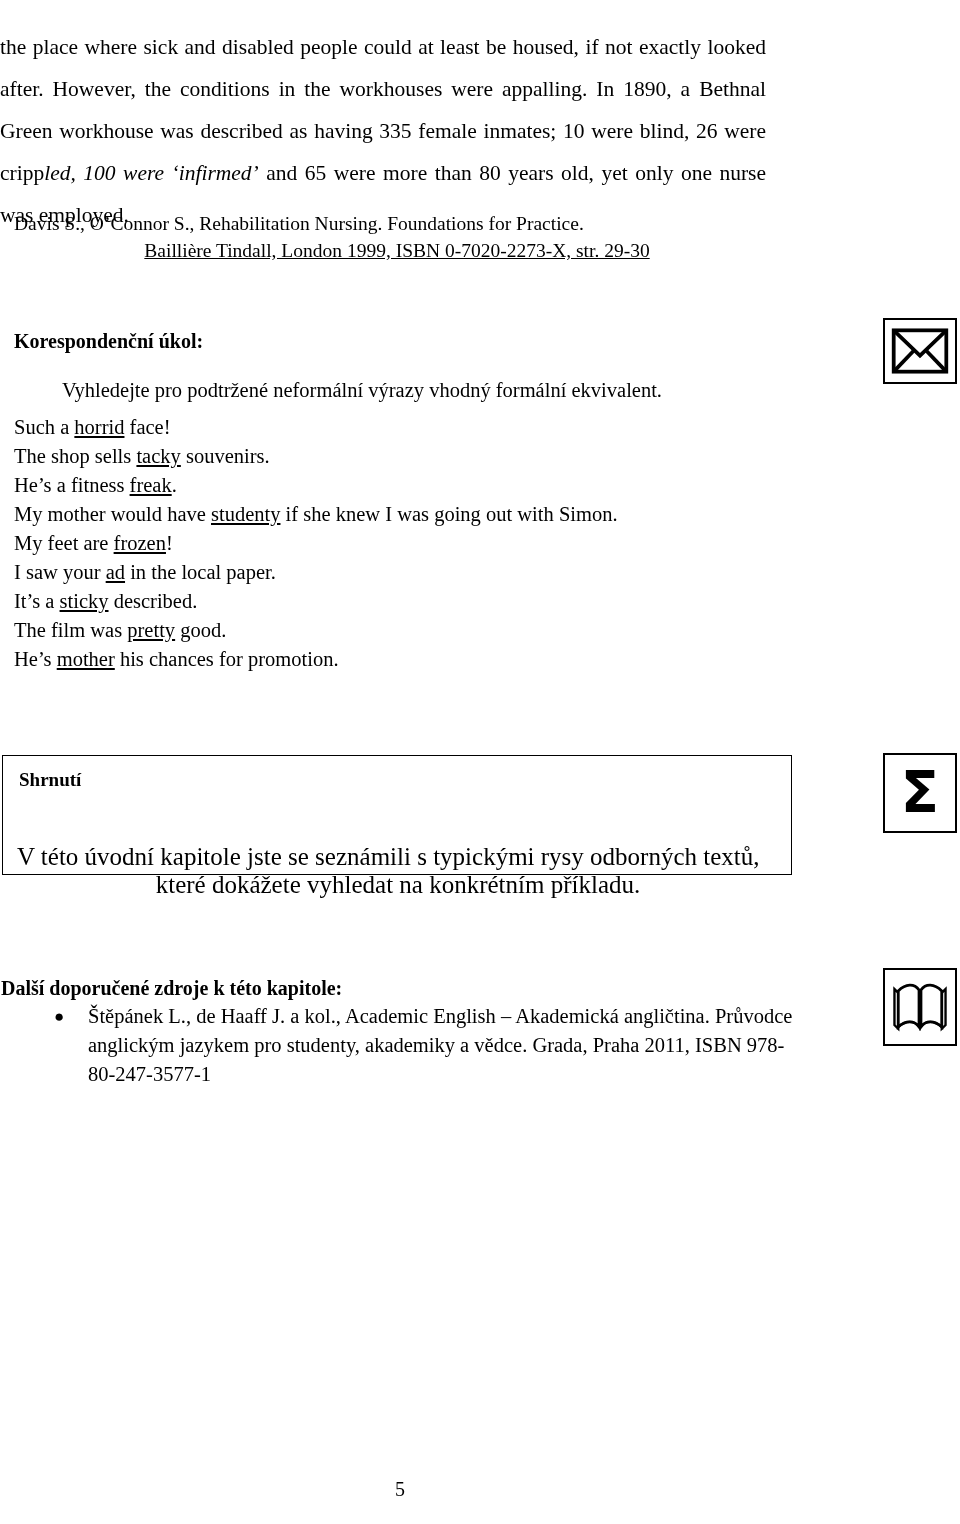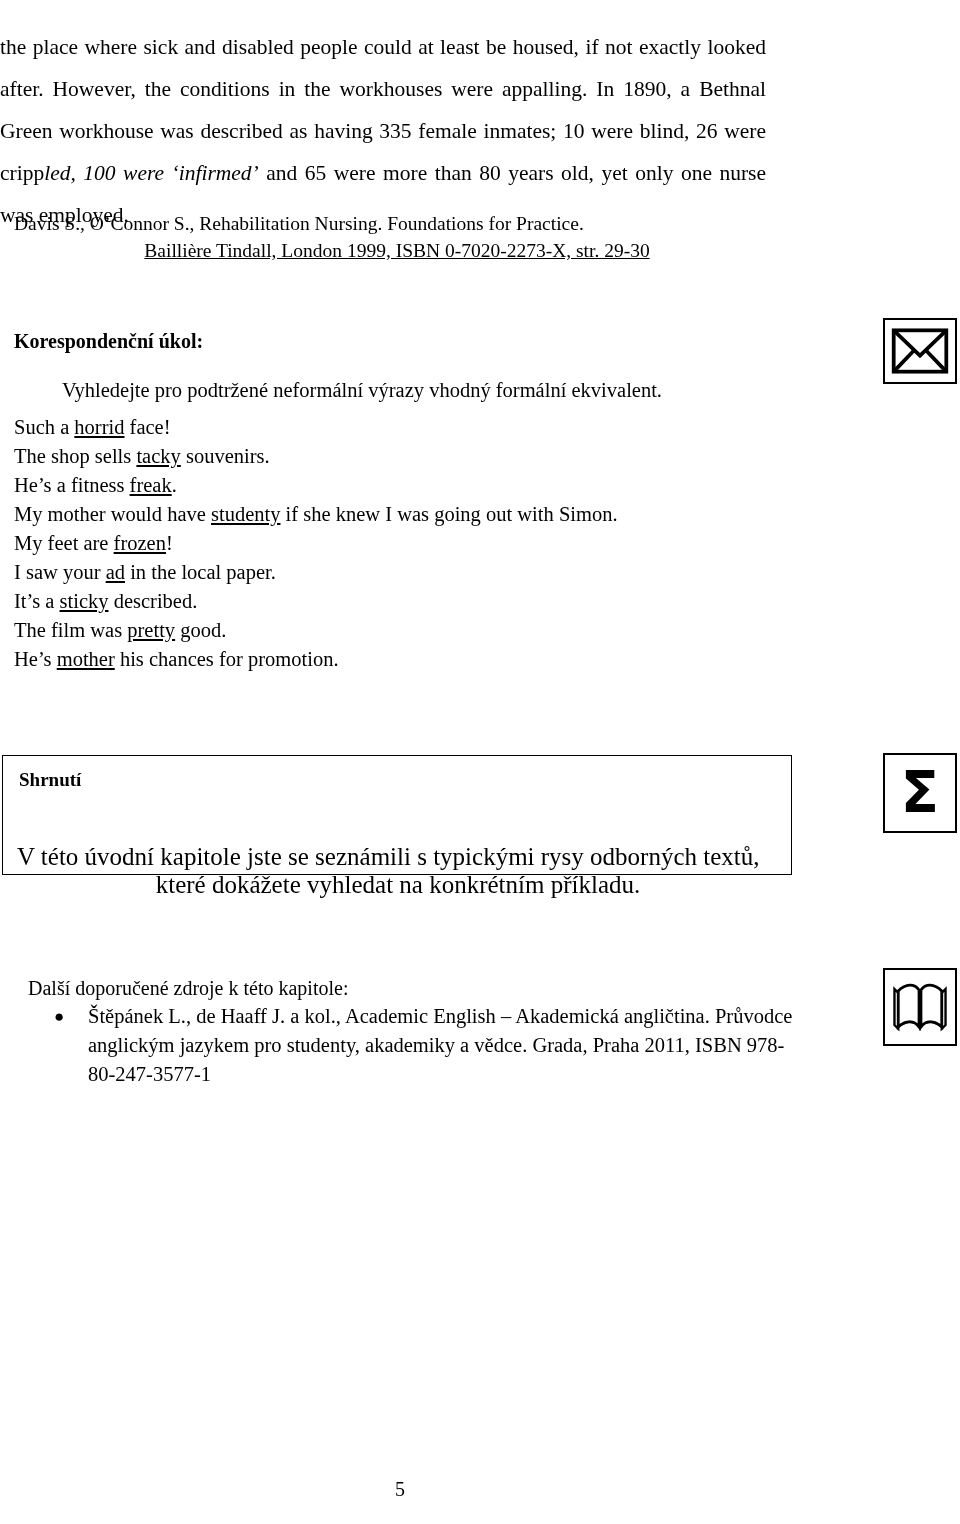--- a/index.html
+++ b/index.html
@@ -118,24 +118,24 @@
     text-align: justify;
     margin-top: 27px;
   }
   .summary-text .l2 {
     text-align: center;
   }
 
   
   .sources-heading {
     position: absolute;
-    left: 28px;
+    left: 1px;
     top: 975px;
     font-size: 20px;
-    font-weight: normal;
+    font-weight: bold;
     line-height: 26px;
     text-align: center;
   }
   .sources-list {
     position: absolute;
     left: 16px;
     top: 1002px;
     width: 780px;
     font-size: 20.5px;
     line-height: 29px;

